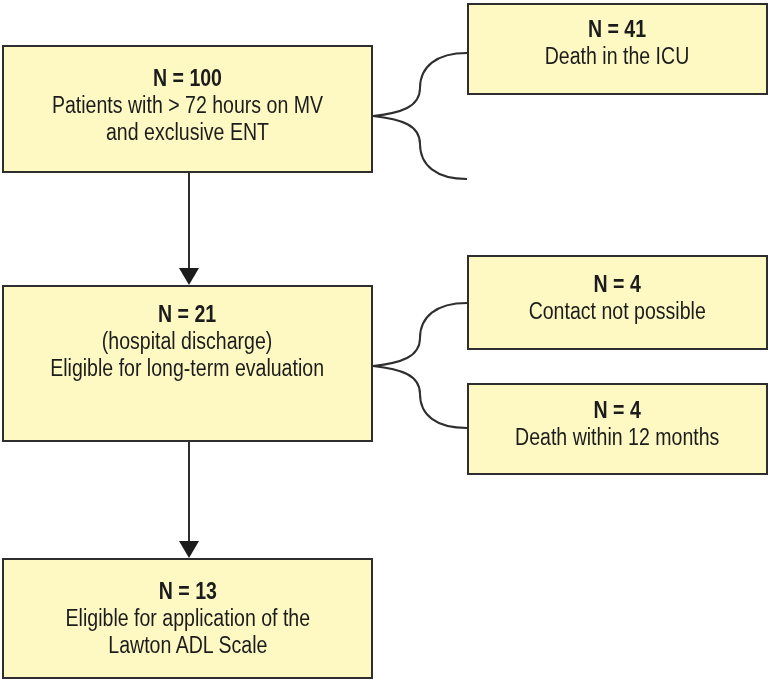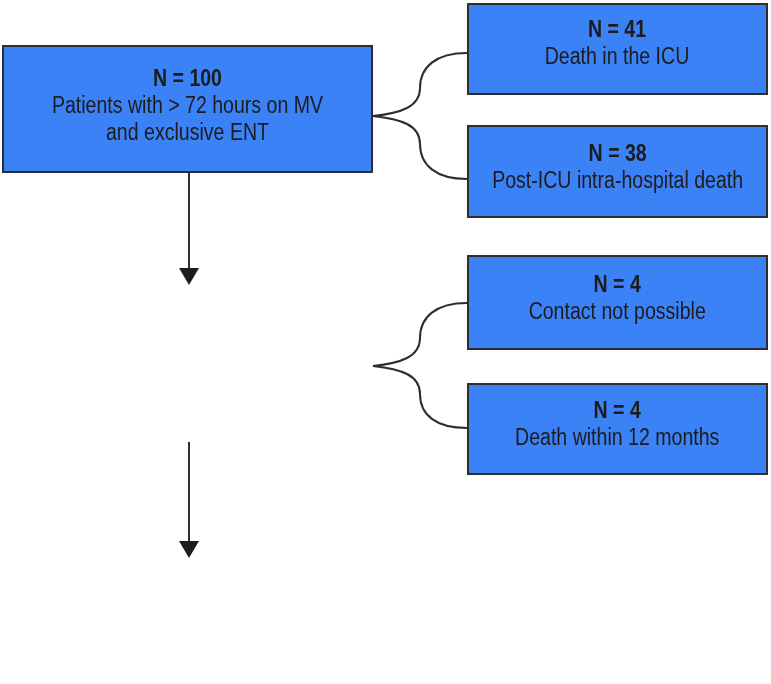--- a/index.html
+++ b/index.html
@@ -12,21 +12,21 @@
     width: 771px;
     height: 684px;
     background: #ffffff;
     font-family: "Liberation Sans", sans-serif;
     overflow: hidden;
   }
   .fbox {
     position: absolute;
     box-sizing: border-box;
     border: 2px solid #2e2e2e;
-    background: #3b82f6;
+    background: #fef9c3;
     display: flex;
     flex-direction: column;
     align-items: center;
     justify-content: center;
     text-align: center;
     color: #1c1c1c;
   }
   .fbox .content {
     transform: scaleX(0.85);
     transform-origin: center;
@@ -88,36 +88,44 @@
     </div>
   </div>
 
   <div class="fbox box-icu-death">
     <div class="content">
       <div class="nlabel">N = 41</div>
       <div>Death in the ICU</div>
     </div>
   </div>
 
-  <div class="fbox box-posticu">
+
+  <div class="fbox box-discharge">
     <div class="content">
-      <div class="nlabel">N = 38</div>
-      <div>Post-ICU intra-hospital death</div>
+      <div class="nlabel">N = 21</div>
+      <div>(hospital discharge)</div>
+      <div>Eligible for long-term evaluation</div>
     </div>
   </div>
-
 
   <div class="fbox box-nocontact">
     <div class="content">
       <div class="nlabel">N = 4</div>
       <div>Contact not possible</div>
     </div>
   </div>
 
   <div class="fbox box-death12">
     <div class="content">
       <div class="nlabel">N = 4</div>
       <div>Death within 12 months</div>
     </div>
   </div>
 
+  <div class="fbox box-lawton">
+    <div class="content">
+      <div class="nlabel">N = 13</div>
+      <div>Eligible for application of the</div>
+      <div>Lawton ADL Scale</div>
+    </div>
+  </div>
 
 </div>
 
 </body></html>

